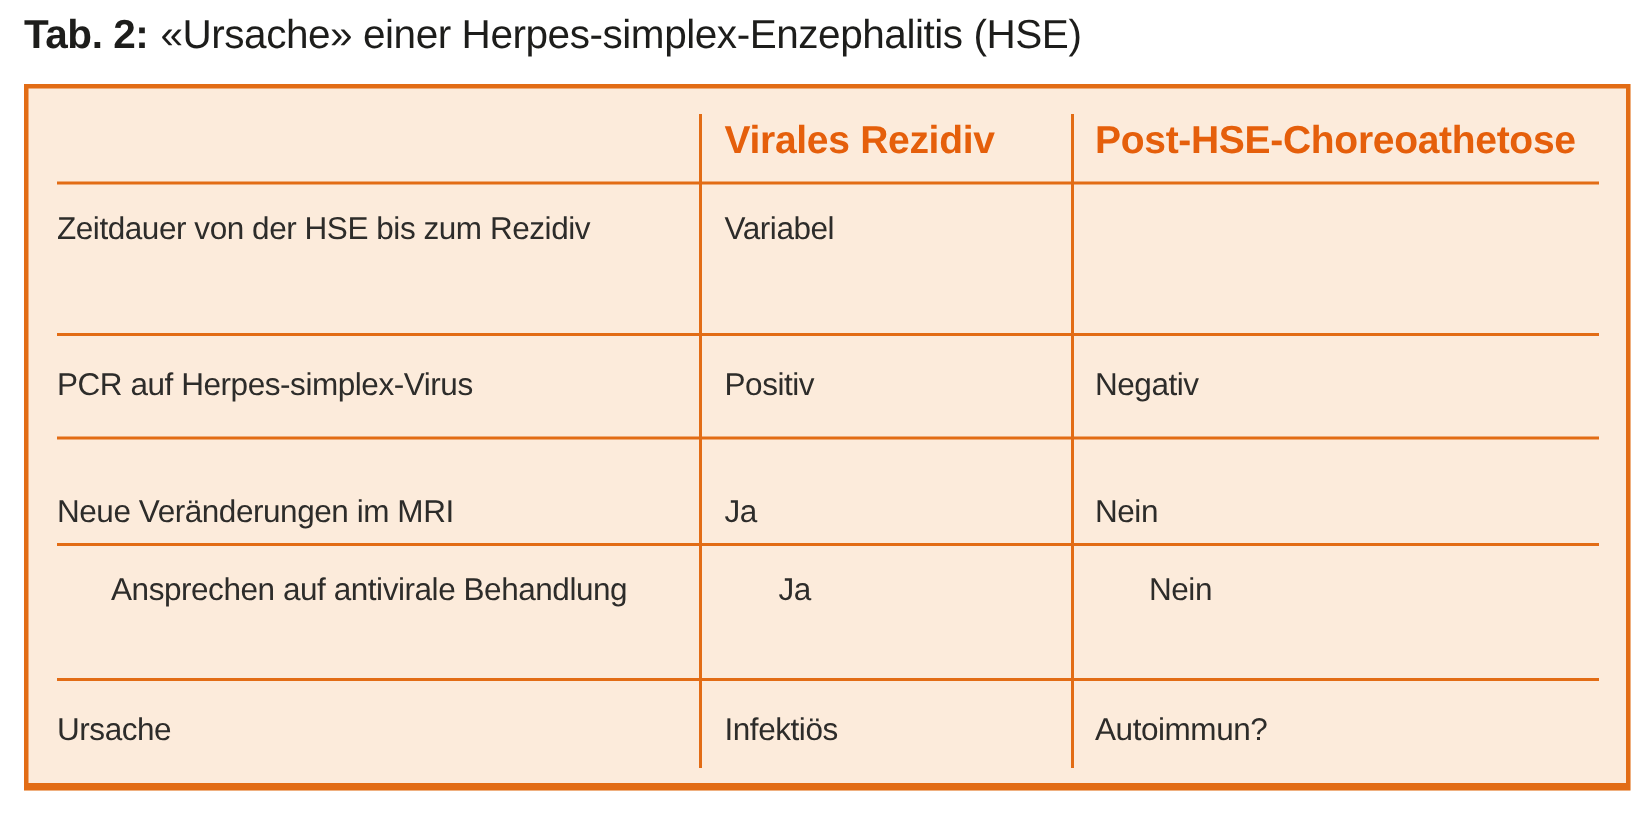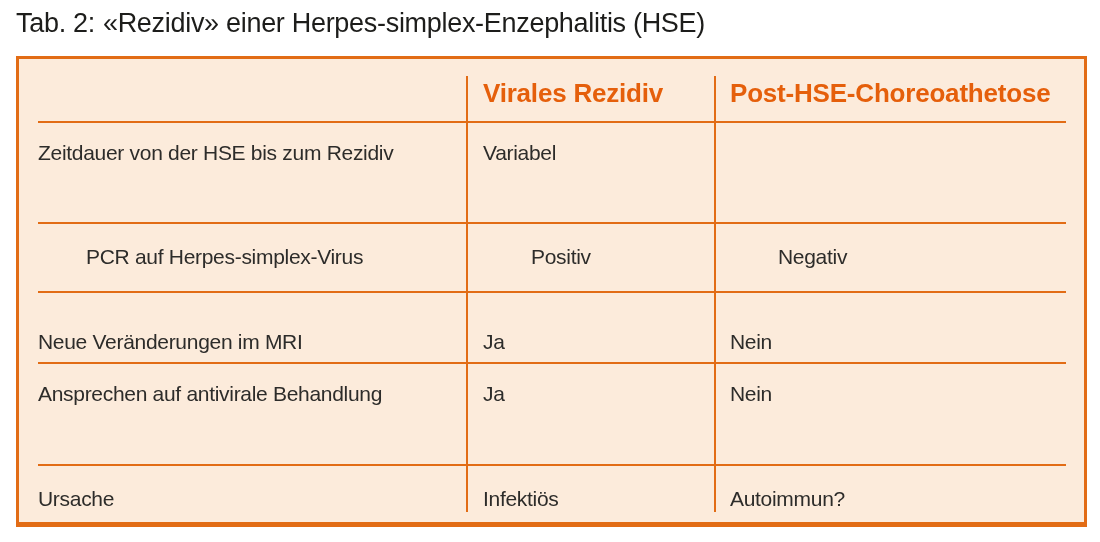--- a/index.html
+++ b/index.html
@@ -19,21 +19,21 @@
   .caption {
     position: absolute;
     left: 16px;
     top: 8px;
     font-size: 27px;
     letter-spacing: -0.3px;
     color: #1d1d1b;
     white-space: nowrap;
   }
   .caption .cap-label {
-    font-weight: normal;
+    font-weight: bold;
     margin-right: 8px;
   }
   
   .htable {
     position: absolute;
     left: 16px;
     top: 56px;
     width: 1071px;
     height: 471px;
     box-sizing: border-box;
@@ -59,23 +59,23 @@
     margin-right: 18px;
     background: #e26c15;
   }
   .trow {
     display: flex;
     flex: 0 0 auto;
     box-sizing: border-box;
   }
   .trow.r-header { height: 62px; }
   .trow.r-0 { height: 99px; }
-  .trow.r-1 { height: 67px; padding-left: 48px; }
+  .trow.r-1 { height: 67px; }
   .trow.r-2 { height: 69px; align-items: flex-end; }
-  .trow.r-3 { height: 100px; }
+  .trow.r-3 { height: 88px; margin-left: 36px; }
   .trow.r-4 { flex: 1 1 auto; border-radius: 14px; }
   .cell {
     box-sizing: border-box;
     padding-top: 12px;
     font-size: 21px;
     line-height: 41px;
     letter-spacing: -0.3px;
     color: #2d2c2a;
   }
   .c1 { width: 447px; padding-left: 19px; padding-right: 24px; }
@@ -90,21 +90,21 @@
     border-radius: 12px;
   }
   .trow.r-0 .cell, .trow.r-3 .cell { padding-top: 9px; }
 </style>
 </head>
 <body>
 
 <div id="page">
 
   <div class="caption">
-    <span class="cap-label">Tab. 2:</span><span>«Rezidiv» einer Herpes-simplex-Enzephalitis (HSE)</span>
+    <span class="cap-label">Tab. 2:</span><span>«Ursache» einer Herpes-simplex-Enzephalitis (HSE)</span>
   </div>
 
   <div class="htable">
 
     <div class="vline v1"></div>
     <div class="vline v2"></div>
 
     <div class="trow r-header">
       <div class="cell c1"></div>
       <div class="cell c2">Virales Rezidiv</div>

